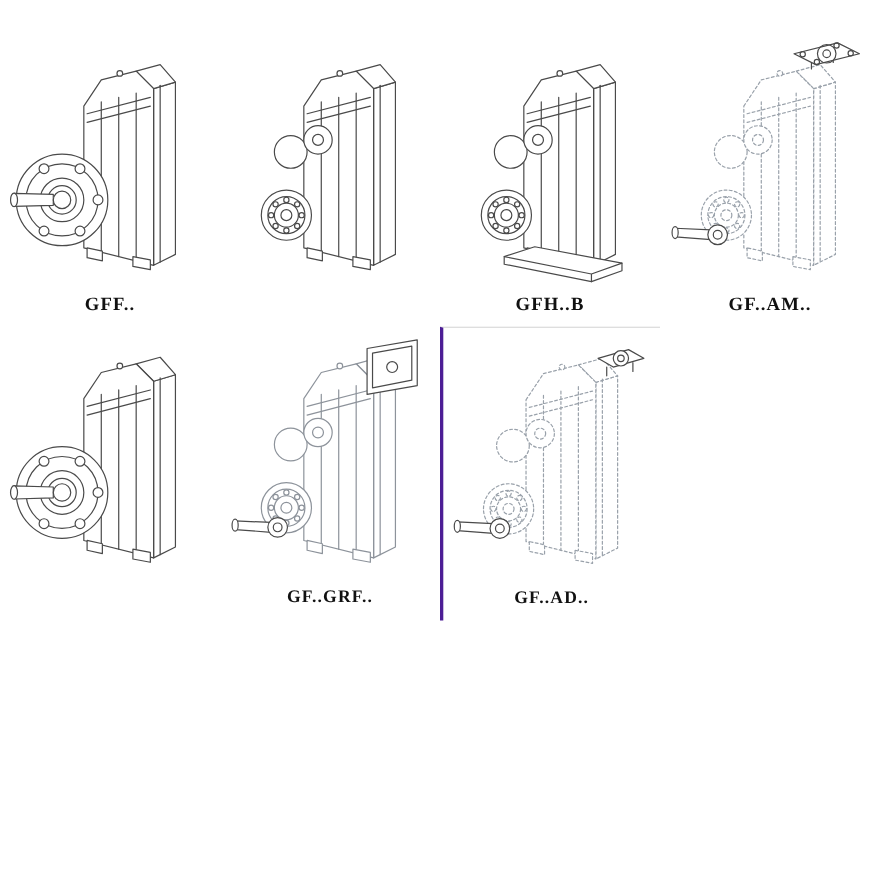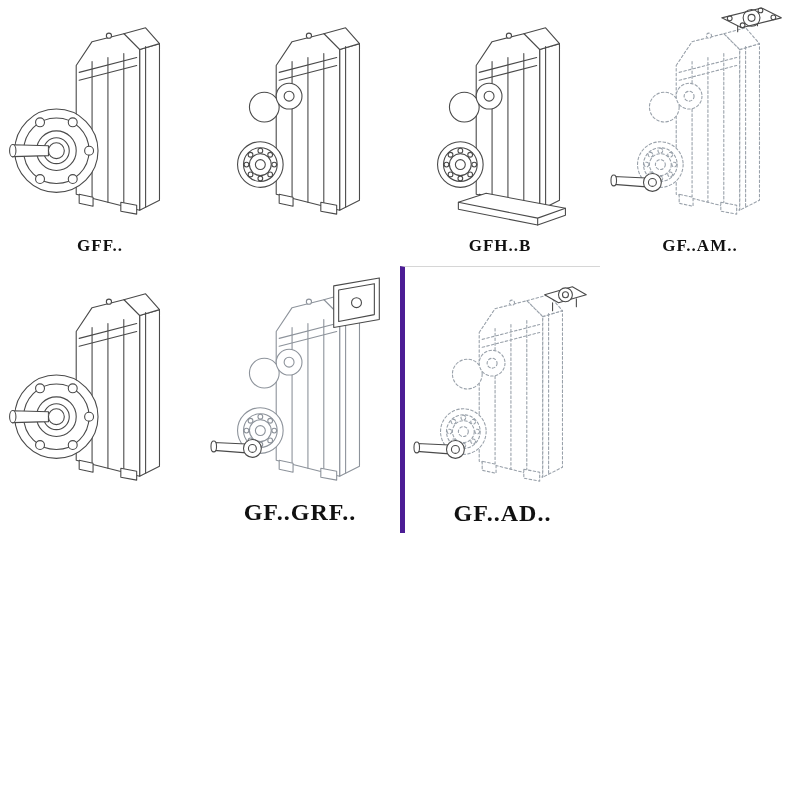--- a/index.html
+++ b/index.html
@@ -3,33 +3,34 @@
 <meta charset="utf-8">
 <style>
   html,body { margin:0; padding:0; background:#ffffff; }
   .page {
     width:800px; height:652px; background:#ffffff;
     display:grid;
     grid-template-columns:repeat(4,200px);
     grid-template-rows:266px 267px 267px;
     font-family:"Liberation Serif", serif;
     overflow:hidden;
+    margin-top:31px;
   }
   .cell {
     margin:0; display:flex; flex-direction:column; align-items:center;
     justify-content:flex-start; box-sizing:border-box; padding-top:2px;
   }
-  .cell.boxed { border-left:5px solid #4c1d95; border-top:1px solid #d6d6d6; }
+  .cell.boxed { border-left:3px solid #4c1d95; border-top:1px solid #d6d6d6; }
   svg.draw { width:200px; height:230px; display:block; color:#4a4a4a; }
   .model {
     height:28px; display:flex; align-items:center; justify-content:center;
     font-weight:700; font-size:17px; letter-spacing:1px; color:#111;
     white-space:nowrap;
   }
-  .cell.big .model { font-size:24px; }
+  .cell.big .model { font-size:16px; }
   .ghost { color:#99a1aa; stroke-dasharray:2.6 2.2; }
   .light { color:#8d939b; }
   .defs-holder { position:absolute; width:0; height:0; overflow:hidden; }
 </style>
 </head>
 <body>
 
 <svg class="defs-holder" aria-hidden="true">
   <defs>
 

